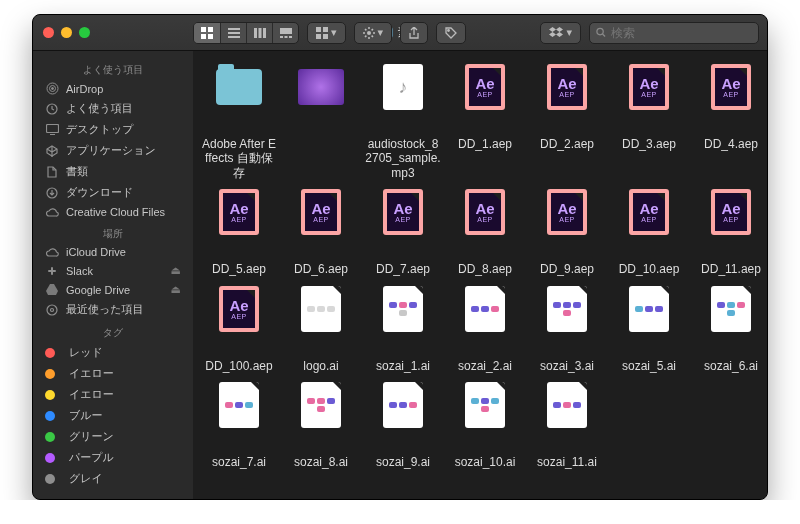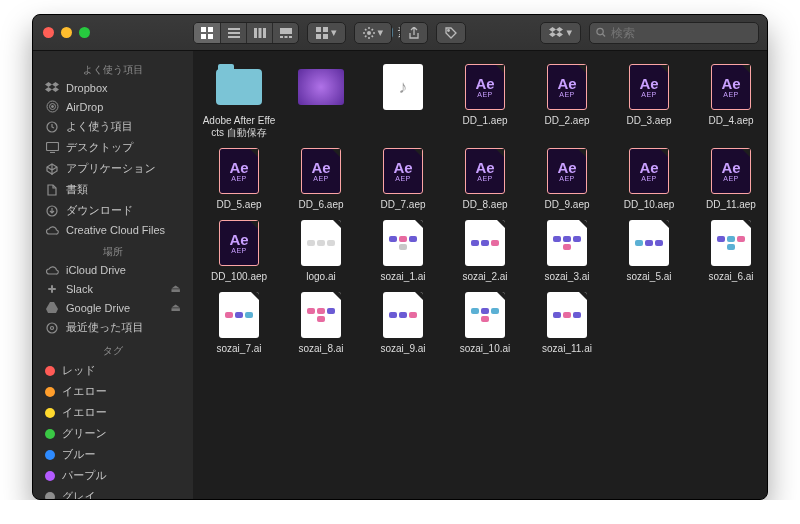--- a/index.html
+++ b/index.html
@@ -21,33 +21,33 @@
   .tbtn { background:#4c4c4c; border:1px solid #222; border-radius:5px; height:22px; padding:0 8px; display:flex; align-items:center; color:#bbb; gap:3px;}
   .spacer { flex:1; }
   .search { background:#4c4c4c; border:1px solid #222; border-radius:5px; height:22px; width:170px; display:flex; align-items:center; padding:0 6px; color:#888; gap:5px;}
   .search input { background:transparent; border:none; outline:none; color:#ccc; font-size:12px; width:100%;}
   .content { display:flex; height:calc(100% - 36px); }
   .sidebar { width:160px; background:#2a2a2a; overflow-y:auto; padding:6px 0;text-align:center; }
   .side-head { color:#8e8e8e; font-size:10px; padding:6px 12px 2px; font-weight:500;}
   .side-item { display:flex; align-items:center; gap:7px; padding:3px 12px; color:#c8c8c8; font-size:11px; cursor:default;}
   .side-item .ico{width:14px;display:flex;justify-content:center;color:#8e8e8e;}
   .side-item .eject{margin-left:auto;color:#777;}
-  .tag-row { display:flex; align-items:center; gap:7px; padding:3px 12px; font-size:11px; color:#c8c8c8;}
+  .tag-row { display:flex; align-items:center; gap:14px; padding:3px 12px; font-size:11px; color:#c8c8c8;}
   .tag-dot{width:10px;height:10px;border-radius:50%;}
   .main { flex:1; background:#1e1e1e; overflow:auto; padding:10px 6px;}
   .grid { display:grid; grid-template-columns:repeat(7, 1fr); gap:4px 2px;}
   .item { display:flex; flex-direction:column; align-items:center; text-align:center; padding:2px;}
   .thumb { width:48px; height:48px; display:flex; align-items:center; justify-content:center; margin-bottom:4px;}
-  .label { font-size:10px; color:#ddd; line-height:1.2; width:76px; word-break:break-all;}
+  .label { font-size:12px; color:#ddd; line-height:1.2; width:76px; word-break:break-all;margin-top:22px;}
   
   .th-folder { width:46px; height:36px; background:#7bc4d6; border-radius:4px; position:relative;}
   .th-folder::before{content:"";position:absolute;top:-5px;left:2px;width:16px;height:6px;background:#7bc4d6;border-radius:2px 2px 0 0;}
   .th-img { width:46px; height:36px; border-radius:3px; background:radial-gradient(circle at 50% 50%, #b072e8, #5d2c9e);}
   .th-audio { width:40px; height:46px; background:#fff; border-radius:3px; display:flex; align-items:center; justify-content:center; color:#999; font-size:18px;}
-  .th-aep { width:40px; height:46px; background:#1a0a2e; border:1px solid #fca5a5; border-radius:3px; display:flex; flex-direction:column; align-items:center; justify-content:center; color:#c9a0ff; position:relative;}
+  .th-aep { width:40px; height:46px; background:#1a0a2e; border:4px solid #fca5a5; border-radius:3px; display:flex; flex-direction:column; align-items:center; justify-content:center; color:#c9a0ff; position:relative;}
   .th-aep .big{font-weight:700;font-size:15px;line-height:1;}
   .th-aep .sm{font-size:7px;letter-spacing:0.5px;}
   .th-aep::before{content:"";position:absolute;top:0;right:0;border-style:solid;border-width:0 8px 8px 0;border-color:transparent #1e1e1e transparent transparent;}
   .th-ai { width:40px; height:46px; background:#fff; border-radius:3px; position:relative; overflow:hidden;}
   .th-ai::before{content:"";position:absolute;top:0;right:0;border-style:solid;border-width:0 8px 8px 0;border-color:transparent #1e1e1e transparent transparent;}
   .th-ai .g{position:absolute;inset:8px 4px;display:flex;flex-wrap:wrap;gap:2px;align-content:center;justify-content:center;}
   .th-ai .b{width:8px;height:6px;border-radius:2px;}
   svg { display:block; }
 </style>
 </head>
@@ -141,28 +141,20 @@
         <input placeholder="検索" style="">
       </div>
     </div>
   </div>
 
   <div class="content">
     <div class="sidebar" id="sidebar">
           <div class="side-head">よく使う項目</div>
           <div class="side-item">
             <span class="ico">
-              <svg width="14" height="12" viewBox="0 0 14 12" fill="currentColor">
-                <path d="M3.5 0L0 2.5 3.5 5 7 2.5zM10.5 0L7 2.5 10.5 5 14 2.5zM0 7.5L3.5 5 7 7.5 3.5 10zM7 7.5L10.5 5 14 7.5 10.5 10z"></path>
-              </svg>
-            </span>
-            <span>Dropbox</span>
-          </div>
-          <div class="side-item">
-            <span class="ico">
               <svg width="13" height="13" viewBox="0 0 13 13" fill="none" stroke="currentColor" stroke-width="1">
                 <circle cx="6.5" cy="6.5" r="5.5"></circle>
                 <circle cx="6.5" cy="6.5" r="3"></circle>
                 <circle cx="6.5" cy="6.5" r="1" fill="currentColor"></circle>
               </svg>
             </span>
             <span>AirDrop</span>
           </div>
           <div class="side-item">
             <span class="ico">
@@ -261,26 +253,26 @@
           </div>
           <div class="tag-row">
             <span class="tag-dot" style="background:#ff9e2c"></span>
             <span>イエロー</span>
           </div>
           <div class="tag-row">
             <span class="tag-dot" style="background:#ffd92e"></span>
             <span>イエロー</span>
           </div>
           <div class="tag-row">
+            <span class="tag-dot" style="background:#2e8bff"></span>
+            <span>ブルー</span>
+          </div>
+          <div class="tag-row">
             <span class="tag-dot" style="background:#3ac845"></span>
             <span>グリーン</span>
-          </div>
-          <div class="tag-row">
-            <span class="tag-dot" style="background:#2e8bff"></span>
-            <span>ブルー</span>
           </div>
           <div class="tag-row">
             <span class="tag-dot" style="background:#b45bff"></span>
             <span>パープル</span>
           </div>
           <div class="tag-row">
             <span class="tag-dot" style="background:#8e8e8e"></span>
             <span>グレイ</span>
           </div>
         </div>
@@ -294,20 +286,21 @@
             </div>
             <div class="item">
               <div class="thumb">
                 <div class="th-img"></div>
               </div>
             </div>
             <div class="item">
               <div class="thumb">
                 <div class="th-audio">♪</div>
               </div>
+              <div class="label">audiostock_82705_sample.mp3</div>
             </div>
             <div class="item">
               <div class="thumb">
                 <div class="th-aep">
                   <div class="big">Ae</div>
                   <div class="sm">AEP</div>
                 </div>
               </div>
               <div class="label">DD_1.aep</div>
             </div>

